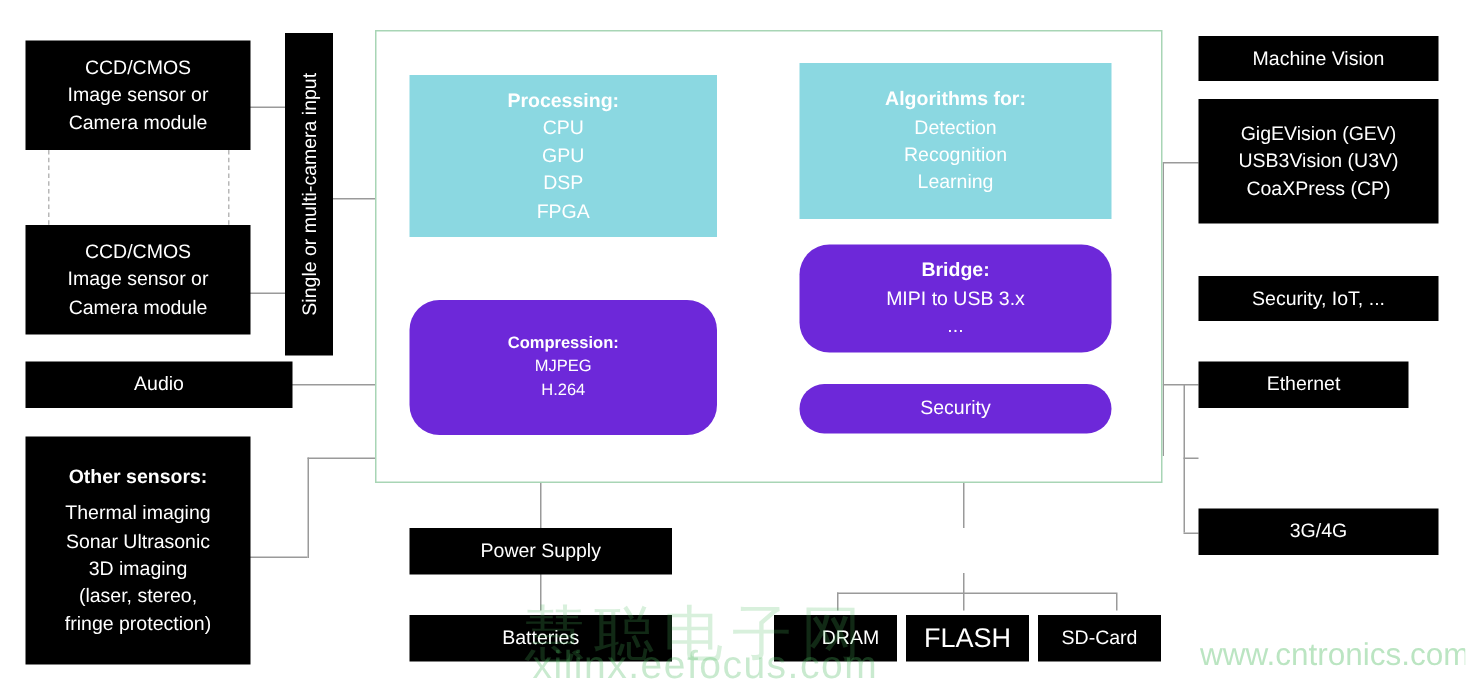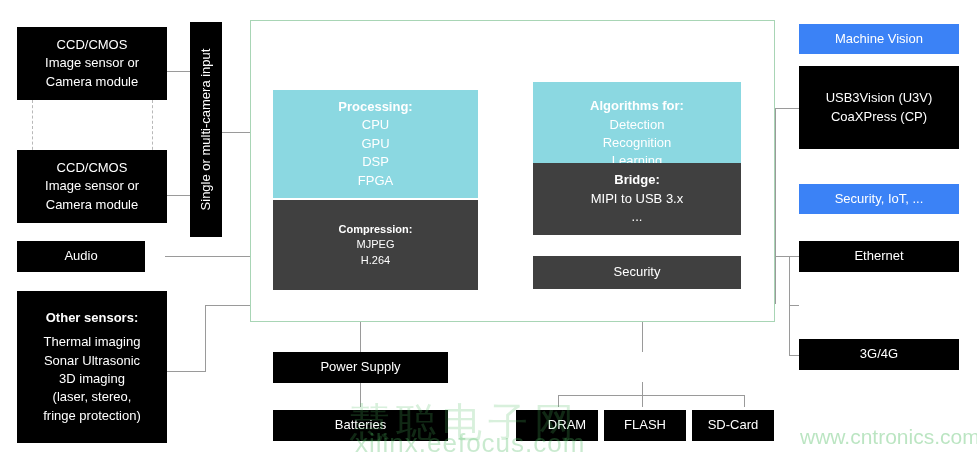--- a/index.html
+++ b/index.html
@@ -23,23 +23,23 @@
     display: flex;
     flex-direction: column;
     align-items: center;
     justify-content: center;
     text-align: center;
     color: #ffffff;
     line-height: 1.42;
     z-index: 5;
   }
   .green  { background: #000000; }
-  .cyan   { background: #8bd8e1; margin-top: 40px; }
-  .gray   { background: #404040; }
-  .black  { background: #3b82f6; text-align: center; }
+  .cyan   { background: #8bd8e1; }
+  .gray   { background: #6d28d9; border-radius: 20px; }
+  .black  { background: #000000; text-align: center; }
   .box .title {
     font-weight: bold;
   }
   .box .line { font-weight: normal; }
 
   
   .vlabel {
     position: absolute;
     background: #000000;
     color: #ffffff;
@@ -148,21 +148,21 @@
     <div class="line">Image sensor or</div>
     <div class="line">Camera module</div>
   </div>
 
   <div class="box green" style="left:17px; top:150px; width:150px; height:73px; font-size:13px;">
     <div class="line">CCD/CMOS</div>
     <div class="line">Image sensor or</div>
     <div class="line">Camera module</div>
   </div>
 
-  <div class="box green" style="left:17px; top:241px; width:128px; height:31px; font-size:13px;">
+  <div class="box green" style="left:17px; top:241px; width:178px; height:31px; font-size:13px;">
     <div class="line">Audio</div>
   </div>
 
   <div class="box green" style="left:17px; top:291px; width:150px; height:152px; font-size:13px;">
     <div class="title" style="margin-bottom:6px;">Other sensors:</div>
     <div class="line">Thermal imaging</div>
     <div class="line">Sonar Ultrasonic</div>
     <div class="line">3D imaging</div>
     <div class="line">(laser, stereo,</div>
     <div class="line">fringe protection)</div>
@@ -201,29 +201,30 @@
 
   <div class="box gray" style="left:533px; top:256px; width:208px; height:33px; font-size:13px;">
     <div class="line">Security</div>
   </div>
 
   <div class="box black" style="left:799px; top:24px; width:160px; height:30px; font-size:13px;">
     <div class="line">Machine Vision</div>
   </div>
 
   <div class="box green" style="left:799px; top:66px; width:160px; height:83px; font-size:13px;">
+    <div class="line">GigEVision (GEV)</div>
     <div class="line">USB3Vision (U3V)</div>
     <div class="line">CoaXPress (CP)</div>
   </div>
 
   <div class="box black" style="left:799px; top:184px; width:160px; height:30px; font-size:13px;">
     <div class="line">Security, IoT, ...</div>
   </div>
 
-  <div class="box green" style="left:799px; top:241px; width:160px; height:31px; font-size:13px;">
+  <div class="box green" style="left:799px; top:241px; width:140px; height:31px; font-size:13px;">
     <div class="line">Ethernet</div>
   </div>
 
 
   <div class="box green" style="left:799px; top:339px; width:160px; height:31px; font-size:13px;">
     <div class="line">3G/4G</div>
   </div>
 
   <div class="box green" style="left:273px; top:352px; width:175px; height:31px; font-size:13px;">
     <div class="line">Power Supply</div>
@@ -231,21 +232,21 @@
 
   <div class="box green" style="left:273px; top:410px; width:175px; height:31px; font-size:13px;">
     <div class="line">Batteries</div>
   </div>
 
 
   <div class="box green" style="left:516px; top:410px; width:82px; height:31px; font-size:13px;padding-left:20px;">
     <div class="line">DRAM</div>
   </div>
 
-  <div class="box green" style="left:604px; top:410px; width:82px; height:31px; font-size:13px;">
+  <div class="box green" style="left:604px; top:410px; width:82px; height:31px; font-size:18px;">
     <div class="line">FLASH</div>
   </div>
 
   <div class="box green" style="left:692px; top:410px; width:82px; height:31px; font-size:13px;">
     <div class="line">SD-Card</div>
   </div>
 
   <div class="wm" id="wm-cn" style="left:350px; top:395px;">慧聪电子网</div>
   <div class="wm" id="wm-url" style="left:355px; top:428px;">xilinx.eefocus.com</div>
   <div class="wm" id="wm-site" style="left:800px; top:425px;">www.cntronics.com</div>

